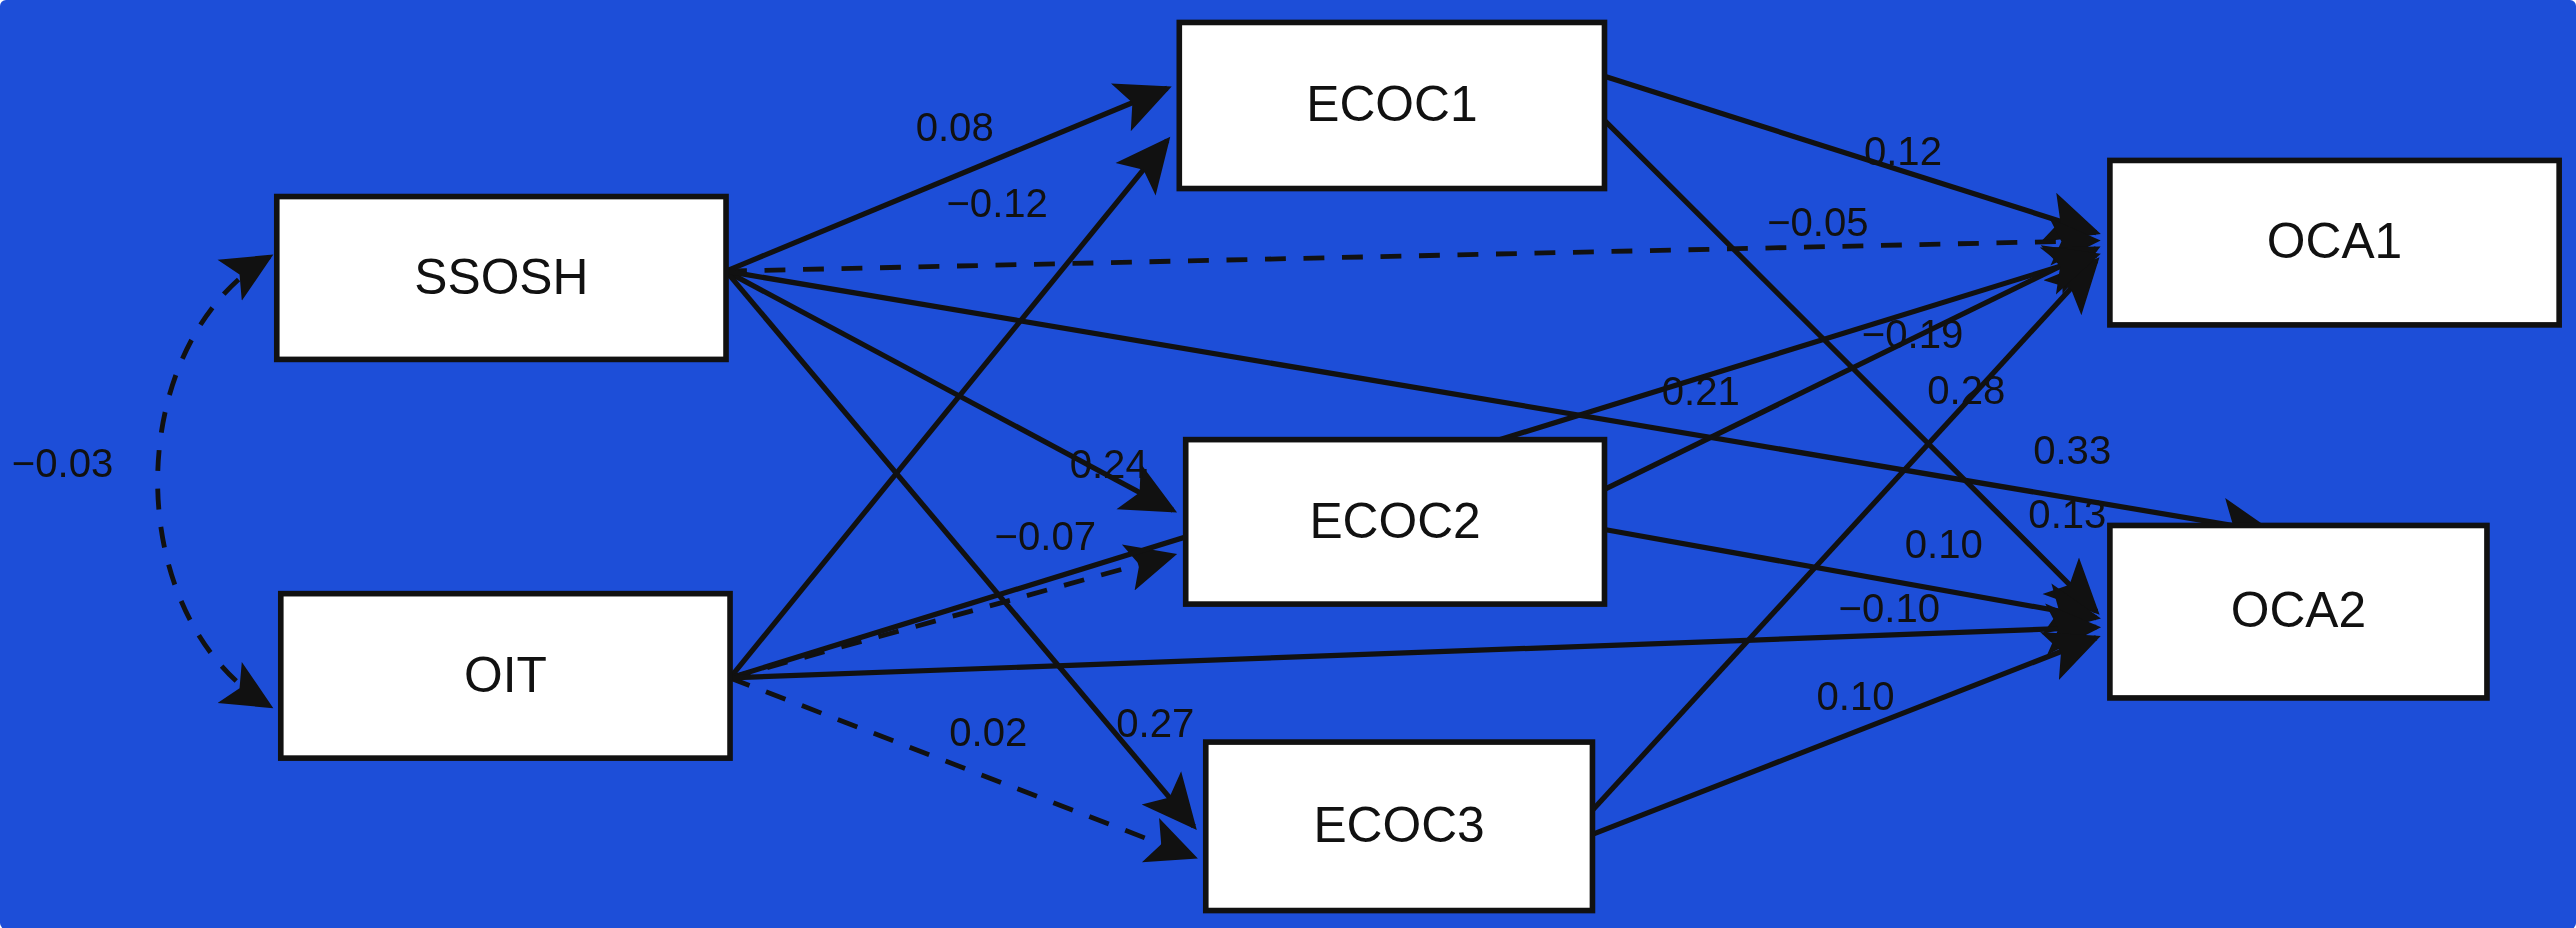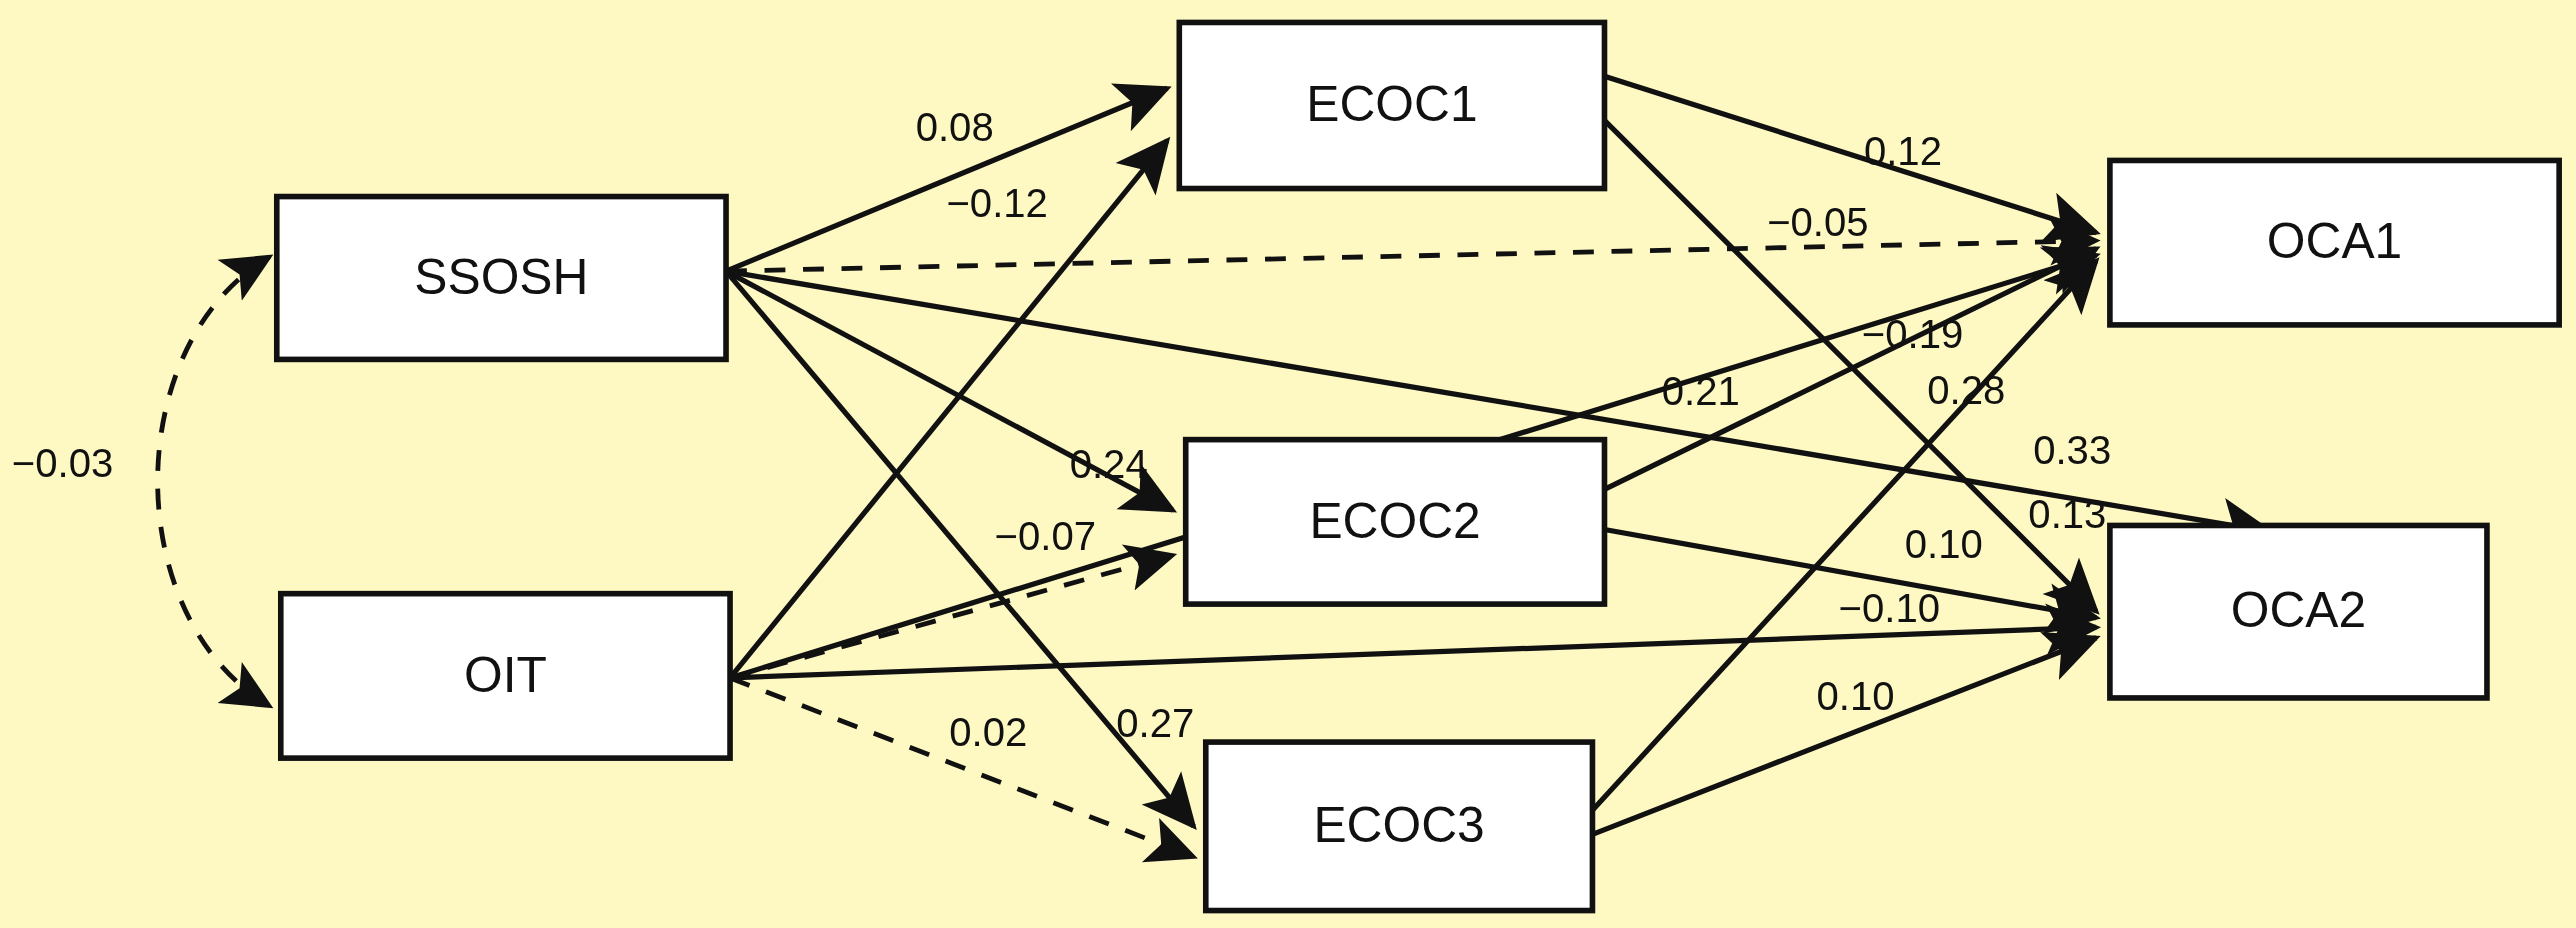--- a/index.html
+++ b/index.html
@@ -1,17 +1,17 @@
 <!DOCTYPE html>
 <html style="font-size:13px"><head>
 <meta charset="utf-8">
 <style>
   html,body{margin:0;padding:0;background:#ffffff;}
   body{font-family:"Liberation Sans",sans-serif;}
-  #canvas{position:relative;width:2576px;height:929px;background:#fef9c3;overflow:hidden;}
+  #canvas{position:relative;width:2576px;height:929px;background:#1d4ed8;overflow:hidden;border-radius:6px;}
   svg#diagram{position:absolute;top:0;left:0;width:2576px;height:929px;}
   .node-rect{fill:#ffffff;stroke:#111111;stroke-width:7;}
   .node-label{font-family:"Liberation Sans",sans-serif;font-size:62px;fill:#111111;text-anchor:middle;dominant-baseline:middle;}
   .edge{fill:none;stroke:#111111;stroke-width:6.5;}
   .edge-dashed{fill:none;stroke:#111111;stroke-width:6;stroke-dasharray:26 22;}
   .edge-label{font-family:"Liberation Sans",sans-serif;font-size:50px;fill:#111111;text-anchor:middle;dominant-baseline:middle;}
 </style>
 </head>
 <body>
 

